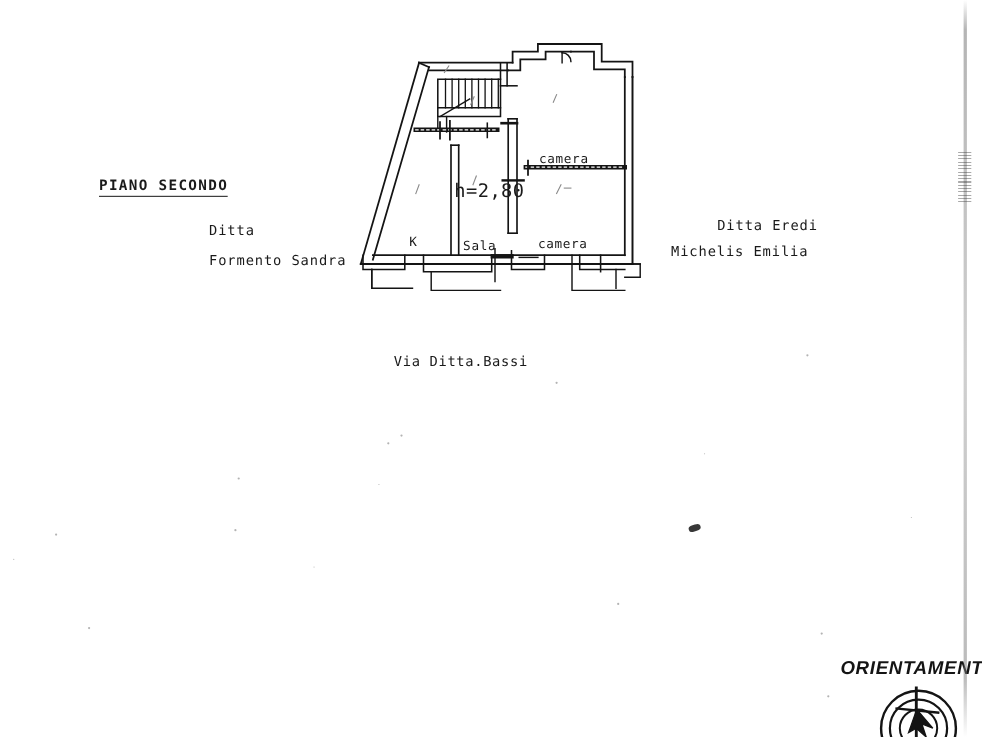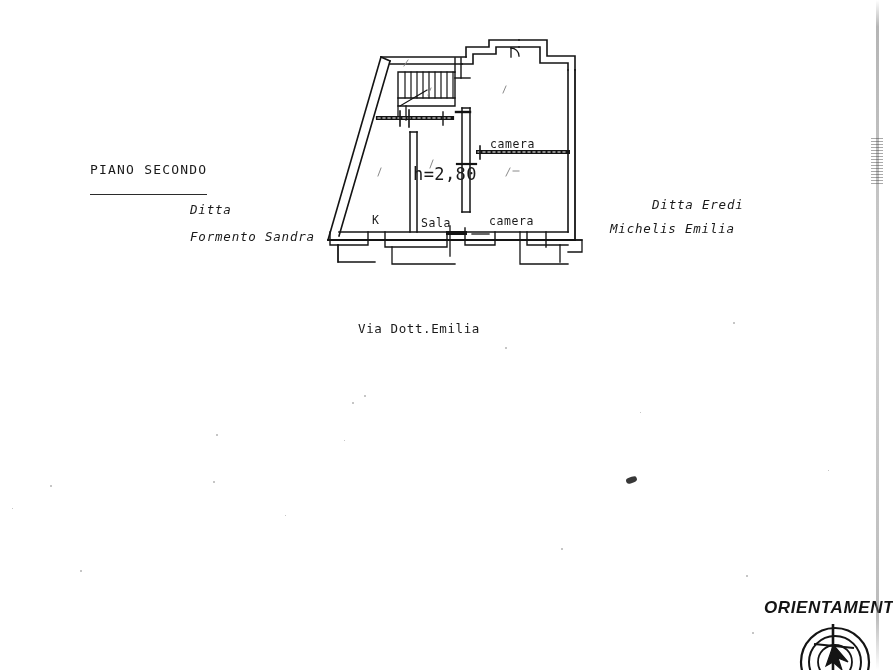--- a/index.html
+++ b/index.html
@@ -22,26 +22,26 @@
     position: absolute;
     font-family: "DejaVu Sans Mono", monospace;
     color: #1a1a1a;
     white-space: pre;
     letter-spacing: 0.5px;
     margin-top: 30px;
     -webkit-font-smoothing: none;
   }
   .tw-title {
     font-size: 13px;
-    font-weight: normal;
+    font-weight: bold;
     letter-spacing: 1.2px;
     border-bottom: 1px solid #2b2b2b;
-    padding-bottom: 17px;
-  }
-  .tw-owner { font-size: 12.5px; letter-spacing: 0.8px; font-style: italic; }
+    padding-bottom: 1px;
+  }
+  .tw-owner { font-size: 12.5px; letter-spacing: 0.8px; }
   .tw-room  { font-size: 11.5px; letter-spacing: 0.6px; }
   .tw-street{ font-size: 12.5px; letter-spacing: 0.6px; }
   .tw-height{ font-size: 17px; letter-spacing: 0.4px; text-align: right; }
 
   
   .orient-label {
     position: absolute;
     font-family: "Liberation Sans", sans-serif;
     font-style: italic;
     font-weight: bold;
@@ -220,21 +220,21 @@
   <div class="tw tw-title" style="left:90px; top:132px;">PIANO SECONDO</div>
 
   <div class="tw tw-owner" style="left:190px; top:172px;">Ditta</div>
 
   <div class="tw tw-owner" style="left:190px; top:199px;">Formento Sandra</div>
 
   <div class="tw tw-owner" style="left:610px; top:167px;padding-left:42px;">Ditta Eredi</div>
 
   <div class="tw tw-owner" style="left:610px; top:191px;">Michelis Emilia</div>
 
-  <div class="tw tw-street" style="left:358px; top:291px;">Via Dott.Emilia</div>
+  <div class="tw tw-street" style="left:358px; top:291px;">Via Ditta.Bassi</div>
 
   <div class="tw tw-height" style="left:413px; top:134px;">h=2,80</div>
 
   <div class="tw tw-room" style="left:372px; top:183px;">K</div>
 
   <div class="tw tw-room" style="left:421px; top:186px;">Sala</div>
 
   <div class="tw tw-room" style="left:490px; top:107px;">camera</div>
 
   <div class="tw tw-room" style="left:489px; top:184px;">camera</div>

